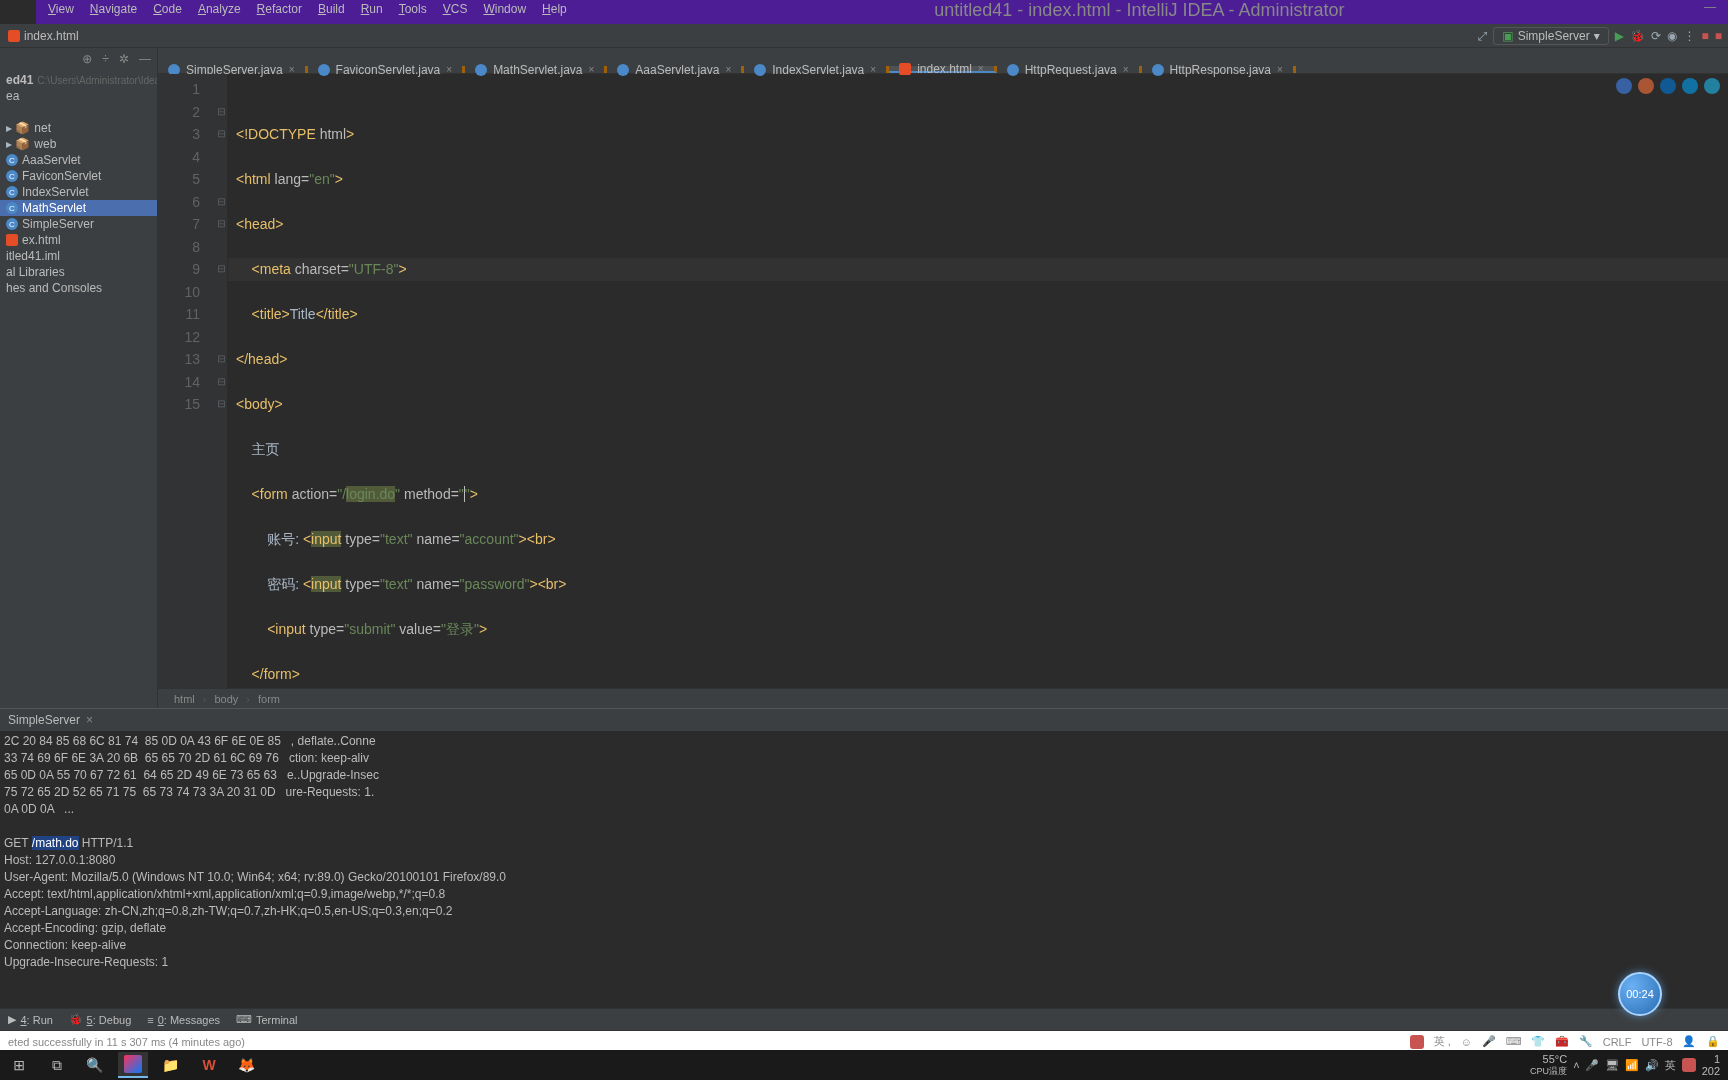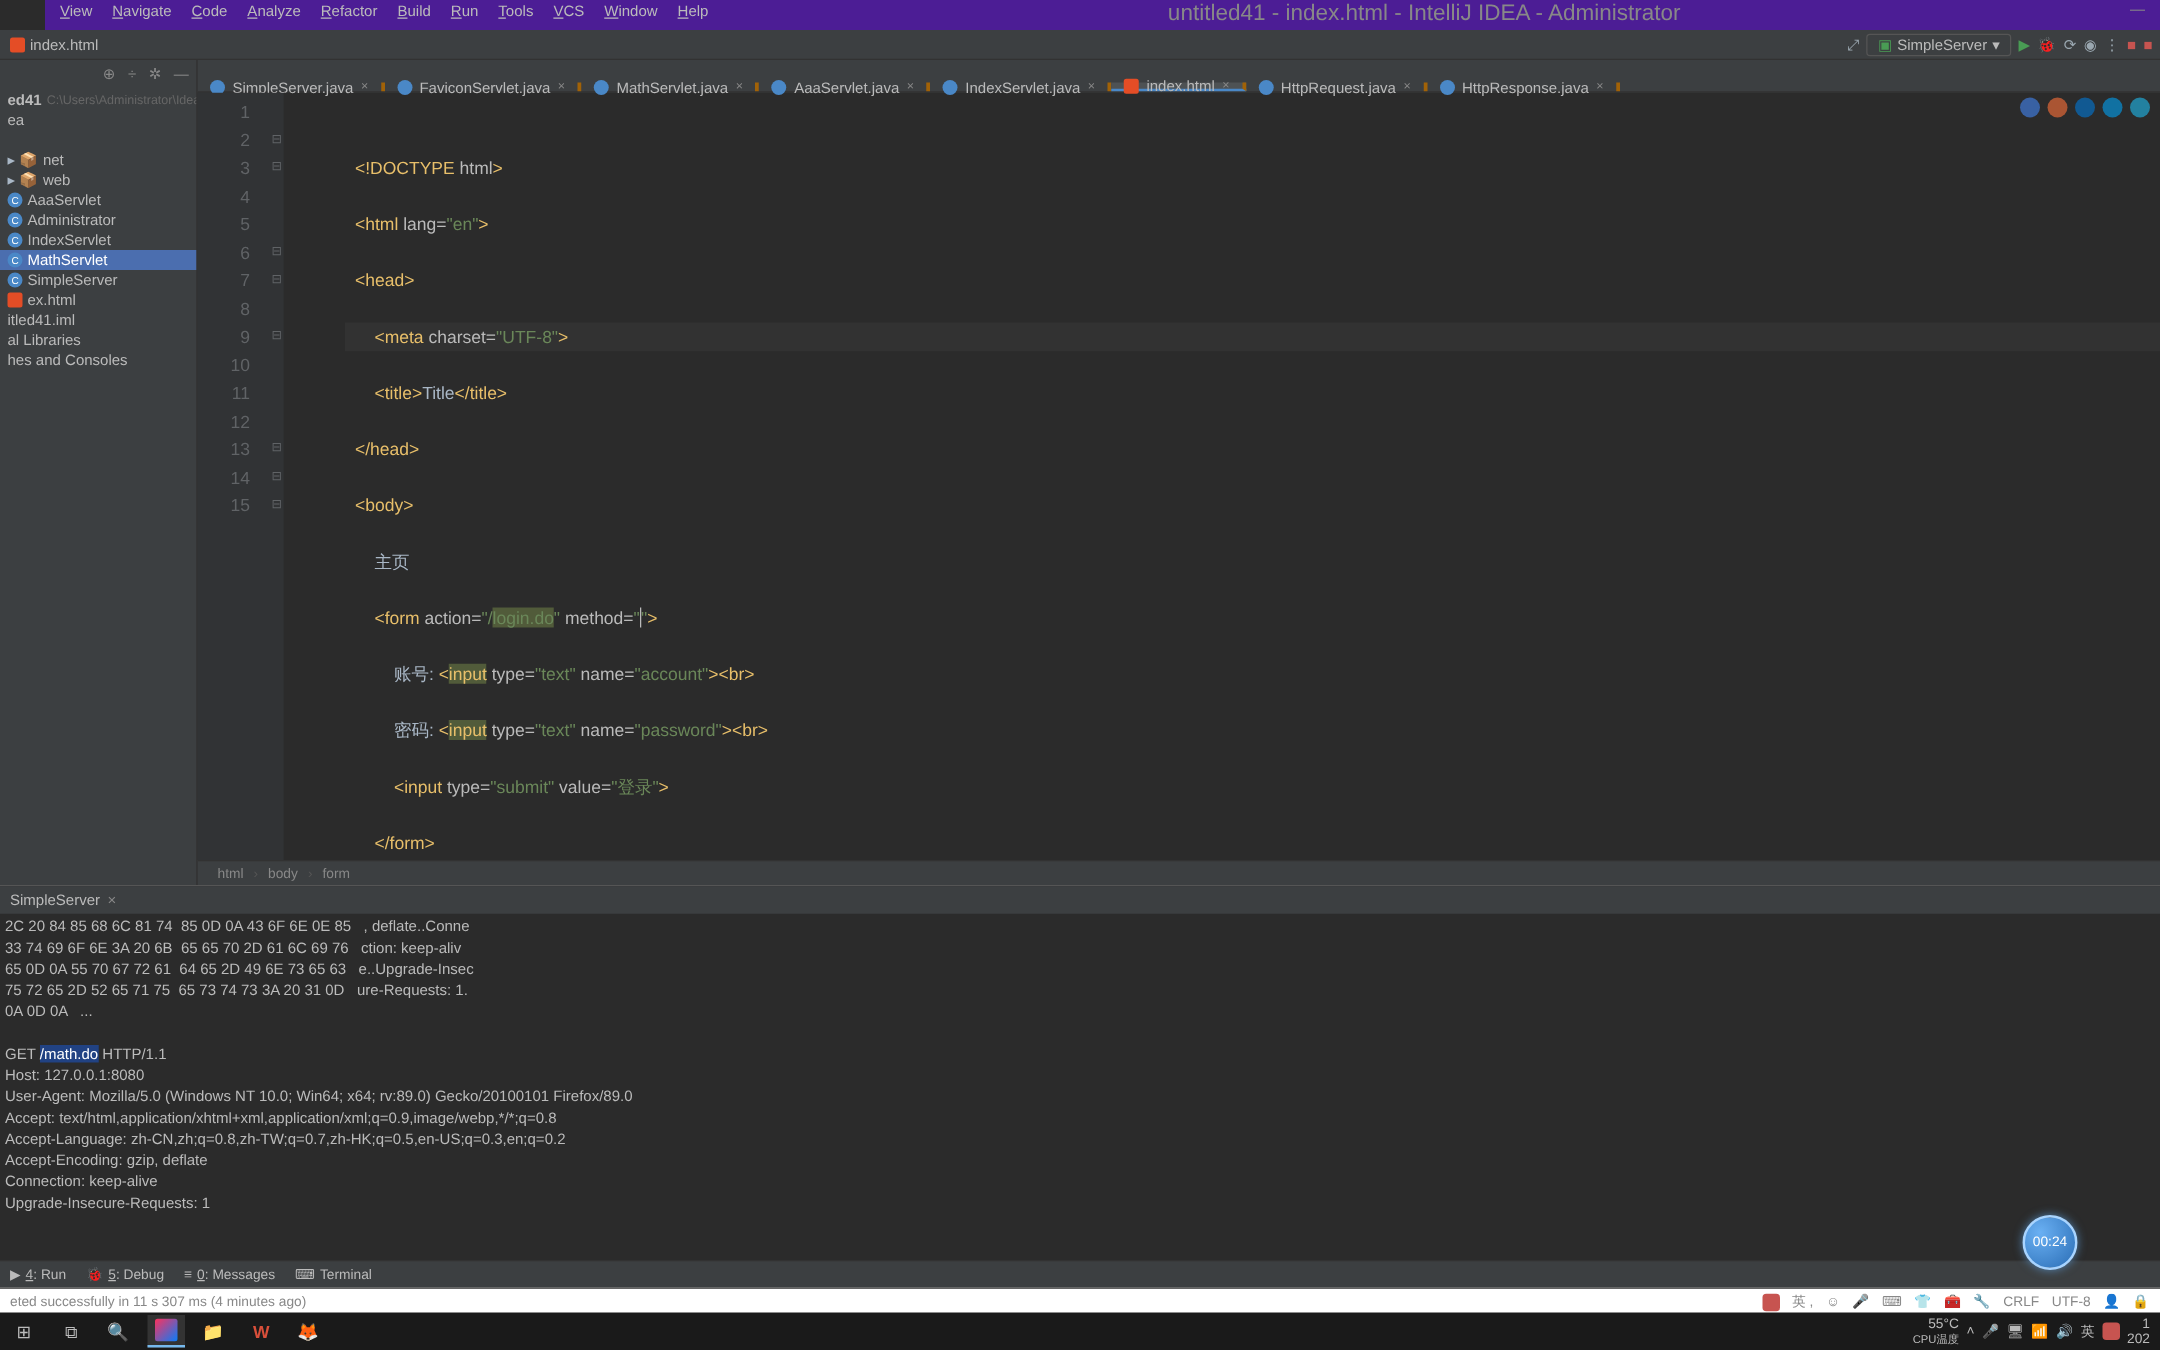--- a/index.html
+++ b/index.html
@@ -40,21 +40,21 @@
 .editor-tabs .etab { display: flex; align-items: center; padding: 0 10px; gap: 6px; color: #bbbbbb; font-size: 12px; border-right: 3px solid #a16207; cursor: pointer; margin-top: 18px; }
 .editor-tabs .etab.active { background: #4e5254; border-bottom: 2px solid #4a88c7; }
 .java-icon { width: 12px; height: 12px; background: #4a88c7; border-radius: 50%; display: inline-block; }
 .etab .close { color: #888; font-size: 10px; }
 
 
 .editor { flex: 1; display: flex; font-family: "Consolas", "Courier New", monospace; font-size: 14px; line-height: 22.5px; position: relative; overflow: hidden; }
 .gutter { width: 58px; background: #313335; text-align: right; padding: 4px 16px 4px 4px; color: #606366; user-select: none; }
 .fold-col { width: 12px; background: #313335; border-right: 1px solid #2b2b2b; padding-top: 4px; }
 .fold-col div { height: 22.5px; color: #606366; font-size: 10px; text-align: center; }
-.code { flex: 1; padding: 4px 8px; white-space: pre; position: relative; margin-left: 48px; }
+.code { flex: 1; padding: 4px 8px; white-space: pre; position: relative; }
 .code .line { height: 22.5px; }
 .code .hl-line { background: #323232; position: absolute; left: 0; right: 0; height: 22.5px; top: calc(4px + 8 * 22.5px); z-index: 0; }
 .code .line span { position: relative; z-index: 1; }
 .tag { color: #e8bf6a; }
 .attr { color: #bababa; }
 .str { color: #6a8759; }
 .hl { background: #515b3a; }
 .txt { color: #a9b7c6; }
 .caret { border-left: 1px solid #bbb; }
 
@@ -167,21 +167,21 @@
         <div class="node">
           <span style="color:#a9b7c6;">▸ 📦</span>
           <span>web</span>
         </div>
         <div class="node">
           <span class="class-icon">C</span>
           <span>AaaServlet</span>
         </div>
         <div class="node">
           <span class="class-icon">C</span>
-          <span>Administrator</span>
+          <span>FaviconServlet</span>
         </div>
         <div class="node">
           <span class="class-icon">C</span>
           <span>IndexServlet</span>
         </div>
         <div class="node selected">
           <span class="class-icon">C</span>
           <span>MathServlet</span>
         </div>
         <div class="node">

